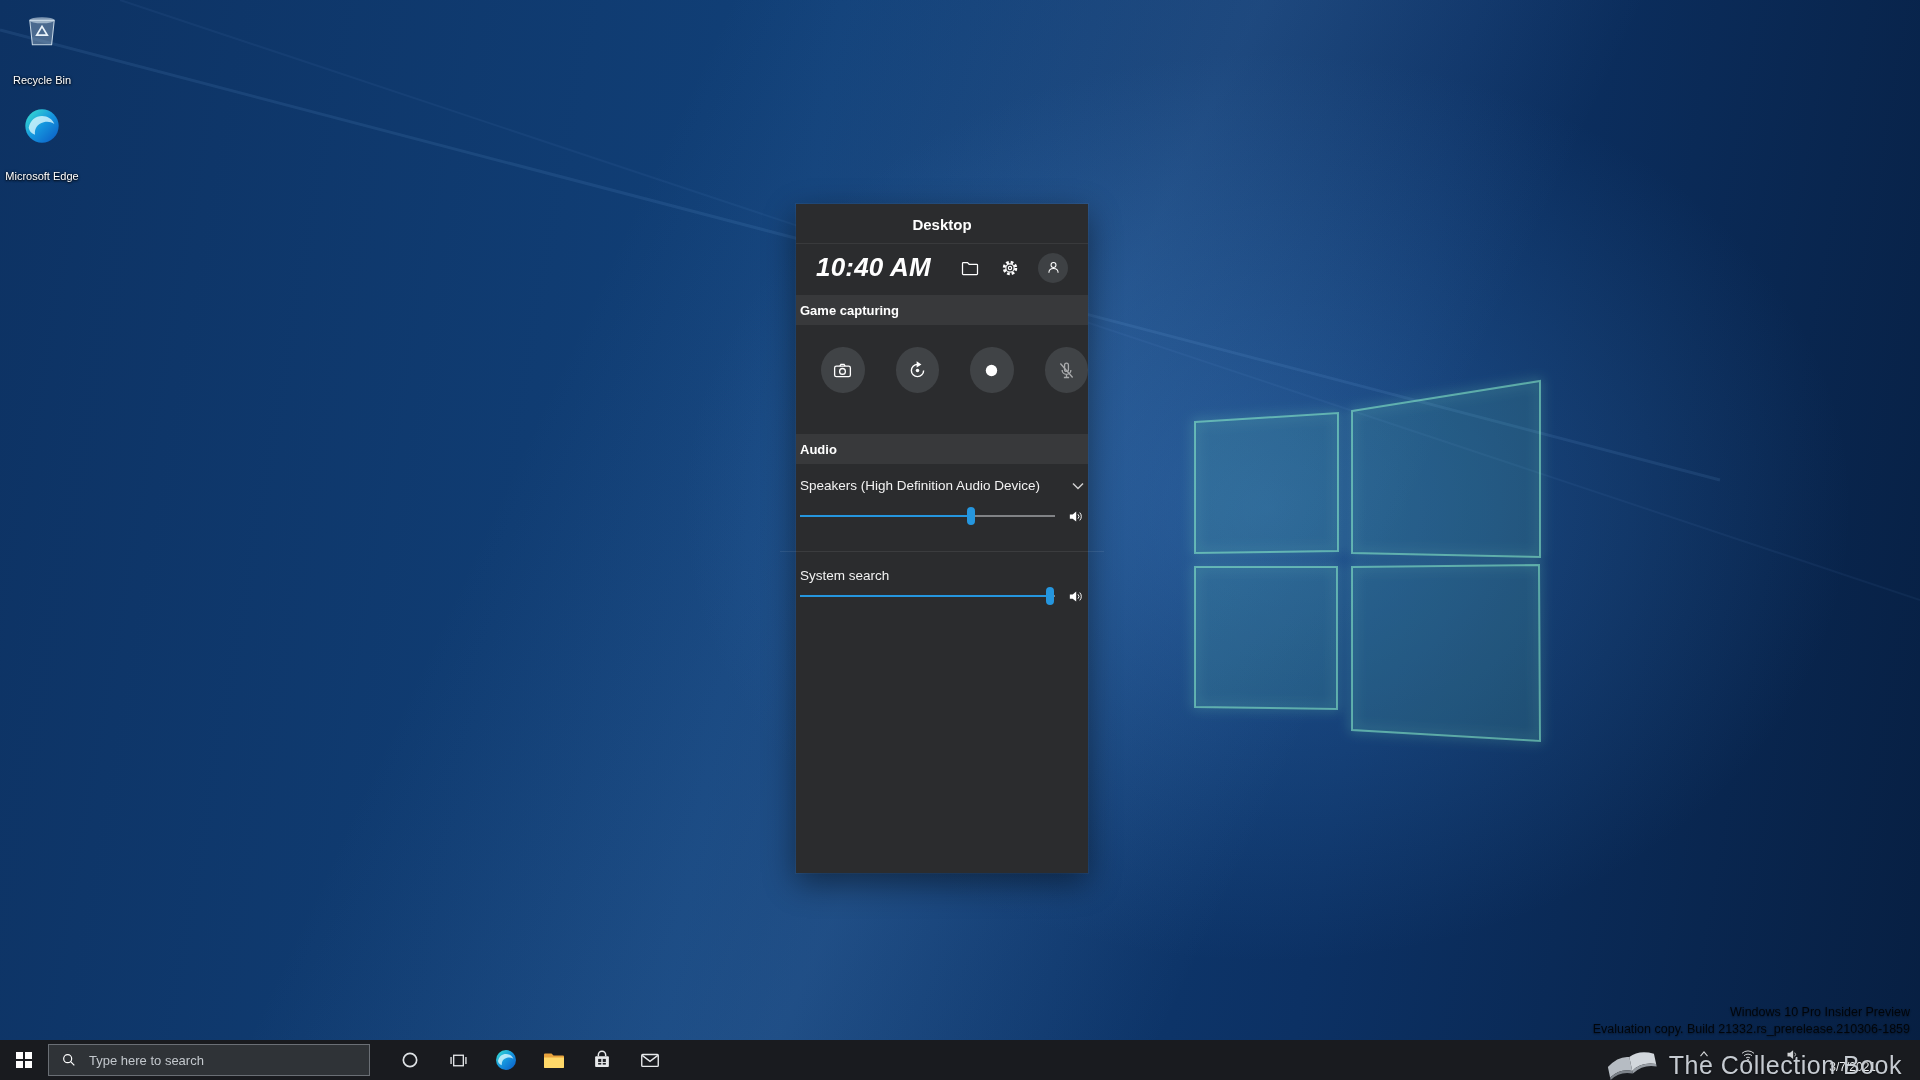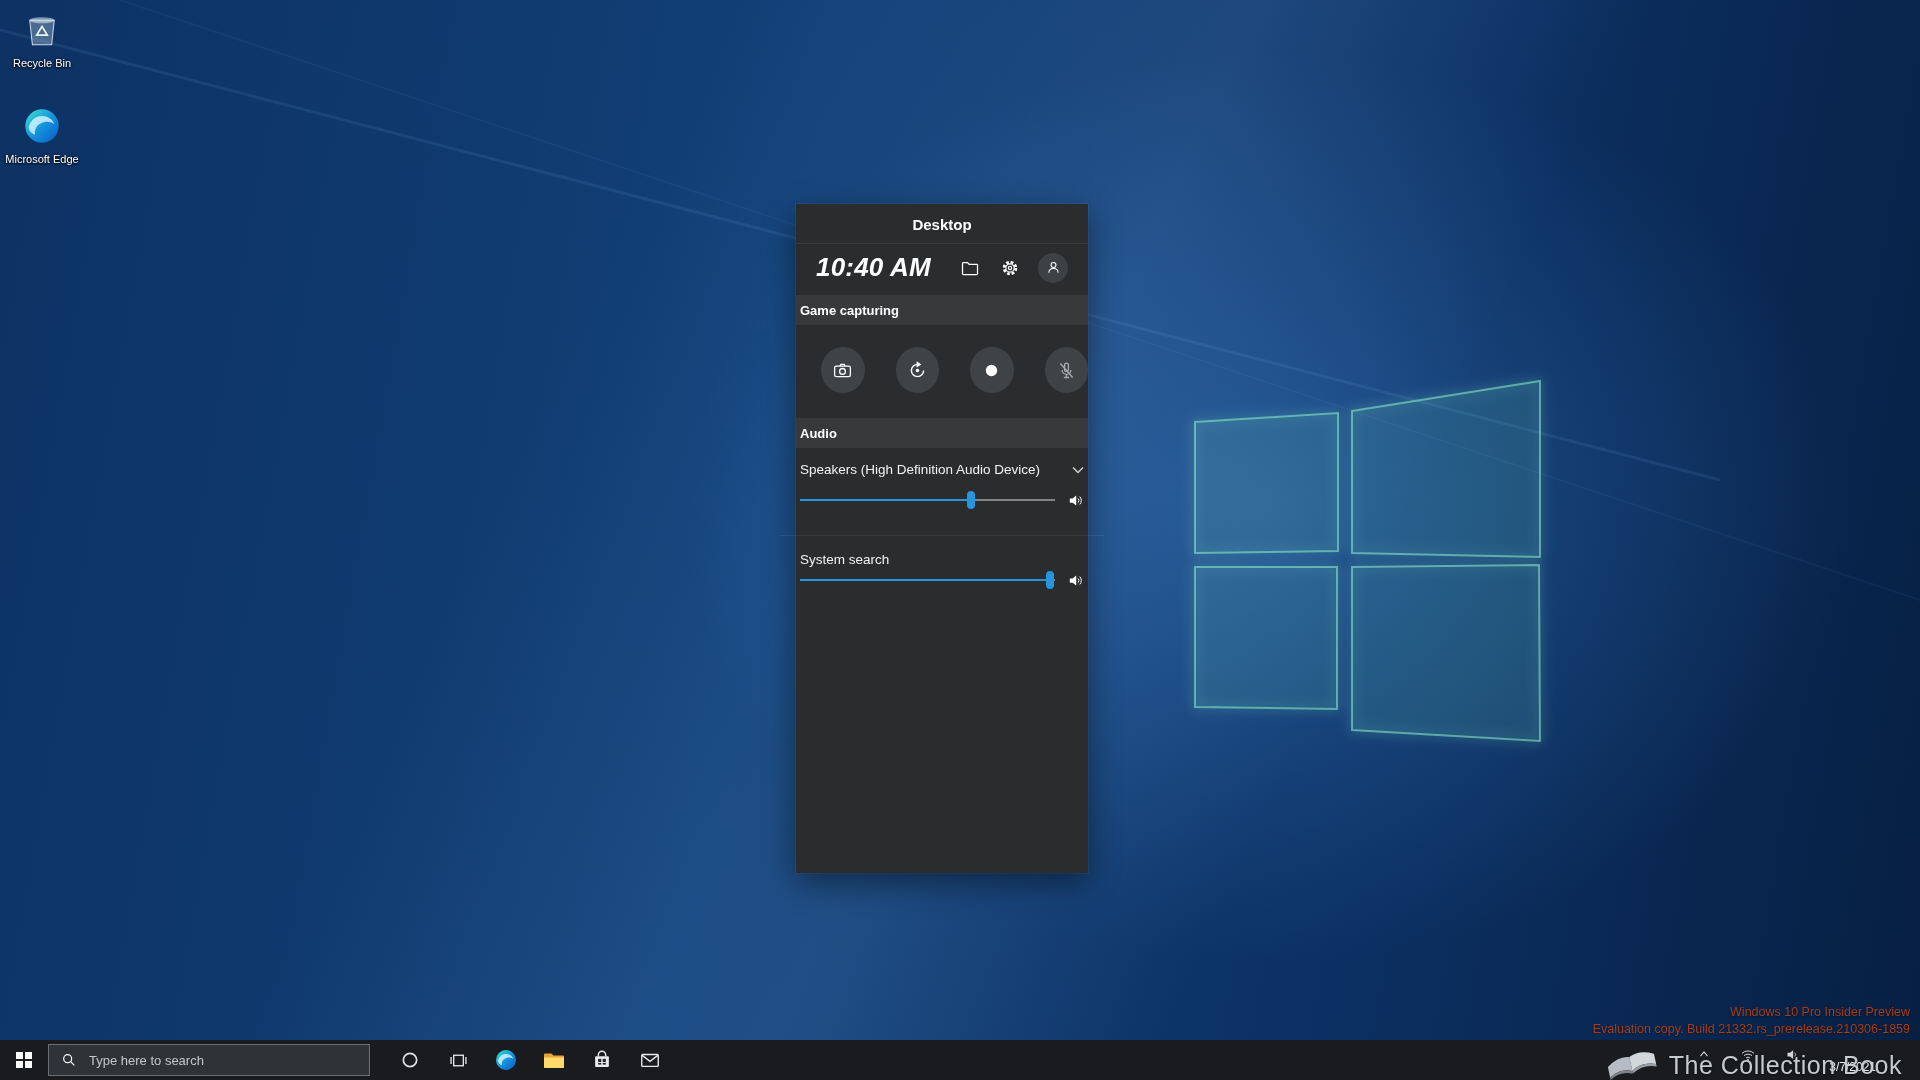--- a/index.html
+++ b/index.html
@@ -7,21 +7,21 @@
     width:1920px;height:1080px;overflow:hidden;position:relative;
     font-family:"Liberation Sans",sans-serif;
     background:
       linear-gradient(115deg, rgba(130,185,245,0) 30%, rgba(130,185,245,.10) 45%, rgba(130,185,245,.14) 52%, rgba(130,185,245,0) 68%),
       radial-gradient(900px 700px at 66% 47%, rgba(62,132,206,.40), rgba(62,132,206,0) 65%),
       linear-gradient(100deg,#0d3263 0%, #114078 40%, #0c3164 70%, #071f42 100%);
   }
   
   .wall{position:absolute;left:0;top:0;z-index:0;pointer-events:none;}
   
-  .desktop-icon{position:absolute;width:76px;display:flex;flex-direction:column;align-items:center;gap:3px;z-index:2;cursor:default;}
+  .desktop-icon{position:absolute;width:76px;display:flex;flex-direction:column;align-items:center;gap:20px;z-index:2;cursor:default;}
   .di-label{font-size:11px;color:#fff;text-align:center;line-height:13px;text-shadow:0 1px 2px rgba(0,0,0,.95),0 0 3px rgba(0,0,0,.7);}
   
   .gamebar{position:absolute;left:796px;top:204px;width:292px;height:669px;background:#2b2c2e;z-index:5;
     box-shadow:0 10px 30px rgba(0,0,0,.45),0 0 0 1px rgba(255,255,255,.05);color:#fff;}
   .gb-title{font-size:15px;font-weight:700;text-align:center;padding:12px 0 10px;border-bottom:1px solid rgba(255,255,255,.07);}
   .gb-toprow{display:flex;align-items:center;padding:8px 20px 4px 20px;}
   .gb-time{flex:1;font-size:26px;font-weight:700;letter-spacing:.2px;font-style:italic;}
   .gb-topicons{display:flex;align-items:center;gap:16px;}
   .gb-iconbtn{display:grid;place-items:center;width:24px;height:24px;cursor:pointer;}
   .gb-userbtn{width:30px;height:30px;border-radius:50%;background:#3e4144;display:grid;place-items:center;cursor:pointer;}
@@ -44,21 +44,21 @@
   .tb-start{width:48px;height:40px;display:grid;place-items:center;cursor:pointer;}
   .tb-search{width:322px;height:32px;box-sizing:border-box;background:#2f3337;border:1px solid #6a6f75;display:flex;align-items:center;gap:10px;padding:0 12px;cursor:text;}
   .tb-search input{flex:1;background:transparent;border:none;outline:none;color:#cfd3d7;font-size:13px;font-family:"Liberation Sans",sans-serif;}
   .tb-search input::placeholder{color:#c3c8cd;opacity:1;}
   .tb-btn{width:48px;height:40px;display:grid;place-items:center;cursor:pointer;margin-left:0;}
   .tb-gap{width:16px;}
   .tb-tray{margin-left:auto;display:flex;align-items:flex-start;gap:29px;padding-right:44px;}
   .tray-icon{display:grid;place-items:center;opacity:.9;cursor:pointer;}
   .tray-clock{font-size:12px;color:#f2f4f6;text-align:center;margin-top:13px;cursor:pointer;}
   
-  .winver{position:absolute;right:10px;bottom:42px;text-align:right;color:#c2410c;opacity:.85;font-size:12.5px;line-height:17px;z-index:8;text-shadow:0 1px 2px rgba(0,0,0,.5);}
+  .winver{position:absolute;right:10px;bottom:42px;text-align:right;color:#000000;opacity:.85;font-size:12.5px;line-height:17px;z-index:8;text-shadow:0 1px 2px rgba(0,0,0,.5);}
   .stamp{position:absolute;right:18px;bottom:0;height:58px;display:flex;align-items:flex-end;gap:8px;z-index:30;pointer-events:none;}
   .stamp-text{font-size:25px;color:rgba(208,213,219,.95);letter-spacing:.5px;text-shadow:0 1px 2px rgba(0,0,0,.45);}
 </style>
 </head>
 <body>
 
 <svg class="wall" width="1920" height="1080" viewBox="0 0 1920 1080">
   <defs>
     <filter id="lg" x="-50%" y="-50%" width="200%" height="200%">
       <feGaussianBlur stdDeviation="6" result="b"></feGaussianBlur>
@@ -160,21 +160,21 @@
     <div class="cap-btn muted">
       <svg viewBox="0 0 24 24" width="21" height="21">
         <rect x="9.8" y="3.5" width="4.4" height="9.5" rx="2.2" fill="none" stroke="#fff" stroke-width="1.5"></rect>
         <path d="M7 11.5a5 5 0 0 0 10 0" fill="none" stroke="#fff" stroke-width="1.5"></path>
         <path d="M12 16.5V20 M9 20h6" fill="none" stroke="#fff" stroke-width="1.5"></path>
         <line x1="5" y1="4" x2="19" y2="20" stroke="#fff" stroke-width="1.6"></line>
       </svg>
     </div>
   </div>
 
-  <div class="gb-header" style="margin-top:7px;">
+  <div class="gb-header" style="margin-top:23px;">
     <span>Audio</span>
   </div>
 
   <div class="gb-audio">
     <div class="gb-device-row">
       <span class="gb-device-label">Speakers (High Definition Audio Device)</span>
       <svg viewBox="0 0 12 8" width="12" height="8">
         <polyline points="1,1.5 6,6.5 11,1.5" fill="none" stroke="#d0d0d0" stroke-width="1.5"></polyline>
       </svg>
     </div>

